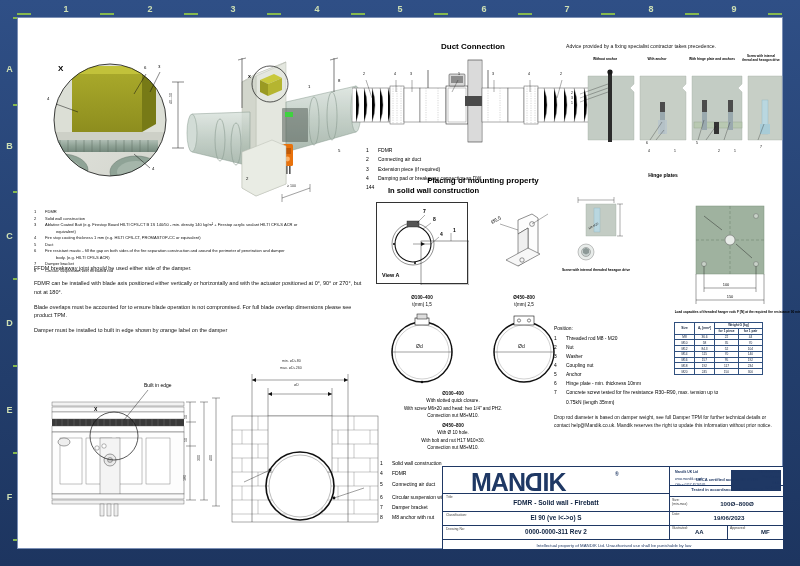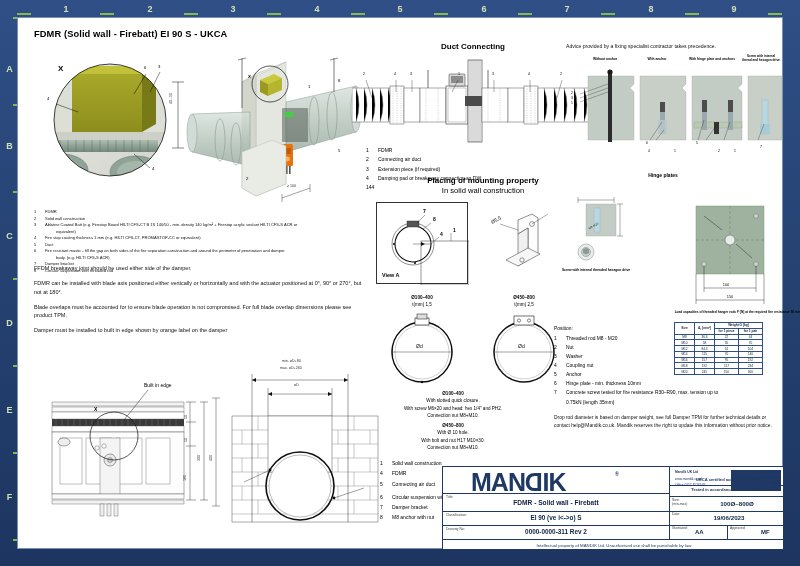--- a/index.html
+++ b/index.html
@@ -18,21 +18,21 @@
 
   
   #paper { position:absolute; left:17px; top:17px; width:766px; height:532px;
      background:#ffffff; border:1px solid #7b8fb5; }
 
   .pnl { position:absolute; }
   .ttl { font-weight:700; }
 
   h1.maintitle { font-size:9.3px; font-weight:700; color:#000; letter-spacing:.1px; }
   .sec-title { font-size:8px; font-weight:700; text-align:center; }
-  .sec-sub { font-size:7.6px; font-weight:400; text-align:center; }
+  .sec-sub { font-size:7.6px; font-weight:700; }
 
   .legend { font-size:4.05px; line-height:1.62; color:#111; }
   .legend .row { display:flex; }
   .legend .n { width:11px; flex:0 0 11px; }
   .legend .t { flex:1; }
   .legend .ind { padding-left:11px; }
 
   .para { font-size:5.5px; line-height:1.5; color:#111; }
   .para p { margin-bottom:7px; }
 
@@ -111,21 +111,20 @@
   <div class="tick v" style="left:13px;top:17px;width:14px;height:2px"></div>
   <div class="tick v" style="left:13px;top:104px;width:14px;height:2px"></div>
   <div class="tick v" style="left:13px;top:191px;width:14px;height:2px"></div>
   <div class="tick v" style="left:13px;top:278px;width:14px;height:2px"></div>
   <div class="tick v" style="left:13px;top:365px;width:14px;height:2px"></div>
   <div class="tick v" style="left:13px;top:452px;width:14px;height:2px"></div>
   <div class="tick v" style="left:13px;top:539px;width:14px;height:2px"></div>
 
   <div id="paper">
 
-    <h1 class="maintitle pnl" style="left:16px;top:11px">FDMR (Solid wall - Firebatt) EI 90 S - UKCA</h1>
 
     <div class="art" style="left:20px;top:30px;width:155px;height:145px;overflow:hidden">
       
       <svg width="155" height="145" viewBox="0 0 155 145">
         <defs>
           <clipPath id="cc">
               <circle cx="72" cy="72" r="56"></circle>
             </clipPath>
           <linearGradient id="gwall" x1="0" y1="0" x2="1" y2="1">
             <stop offset="0" stop-color="#e8e9e4"></stop>
@@ -464,21 +463,21 @@
         <circle cx="40" cy="112" r="1.4" fill="#111"></circle>
         <line x1="40" y1="112" x2="14" y2="124" stroke="#111" stroke-width=".4"></line>
         <circle cx="104" cy="140" r="1.4" fill="#111"></circle>
         <line x1="104" y1="140" x2="134" y2="130" stroke="#111" stroke-width=".4"></line>
       </svg>
       <div class="dim" style="left:52px;top:1px">min. øD+80</div>
       <div class="dim" style="left:50px;top:8px">max. øD+260</div>
       <div class="dim" style="left:64px;top:25px">øD</div>
     </div>
 
-    <div class="pnl sec-title" style="left:380px;top:24px;width:150px">Duct Connecting</div>
+    <div class="pnl sec-title" style="left:380px;top:24px;width:150px">Duct Connection</div>
 
     <div class="art" style="left:334px;top:40px;width:242px;height:86px">
       <svg width="242" height="86" viewBox="0 0 242 86">
 
         <rect x="0" y="30" width="38" height="34" fill="#fff" stroke="#555" stroke-width=".5"></rect>
         <g stroke="#777" stroke-width=".45">
           <path d="M4 30 q6 17 0 34"></path>
             <path d="M12 30 q6 17 0 34"></path>
           <path d="M20 30 q6 17 0 34"></path>
             <path d="M28 30 q6 17 0 34"></path>

